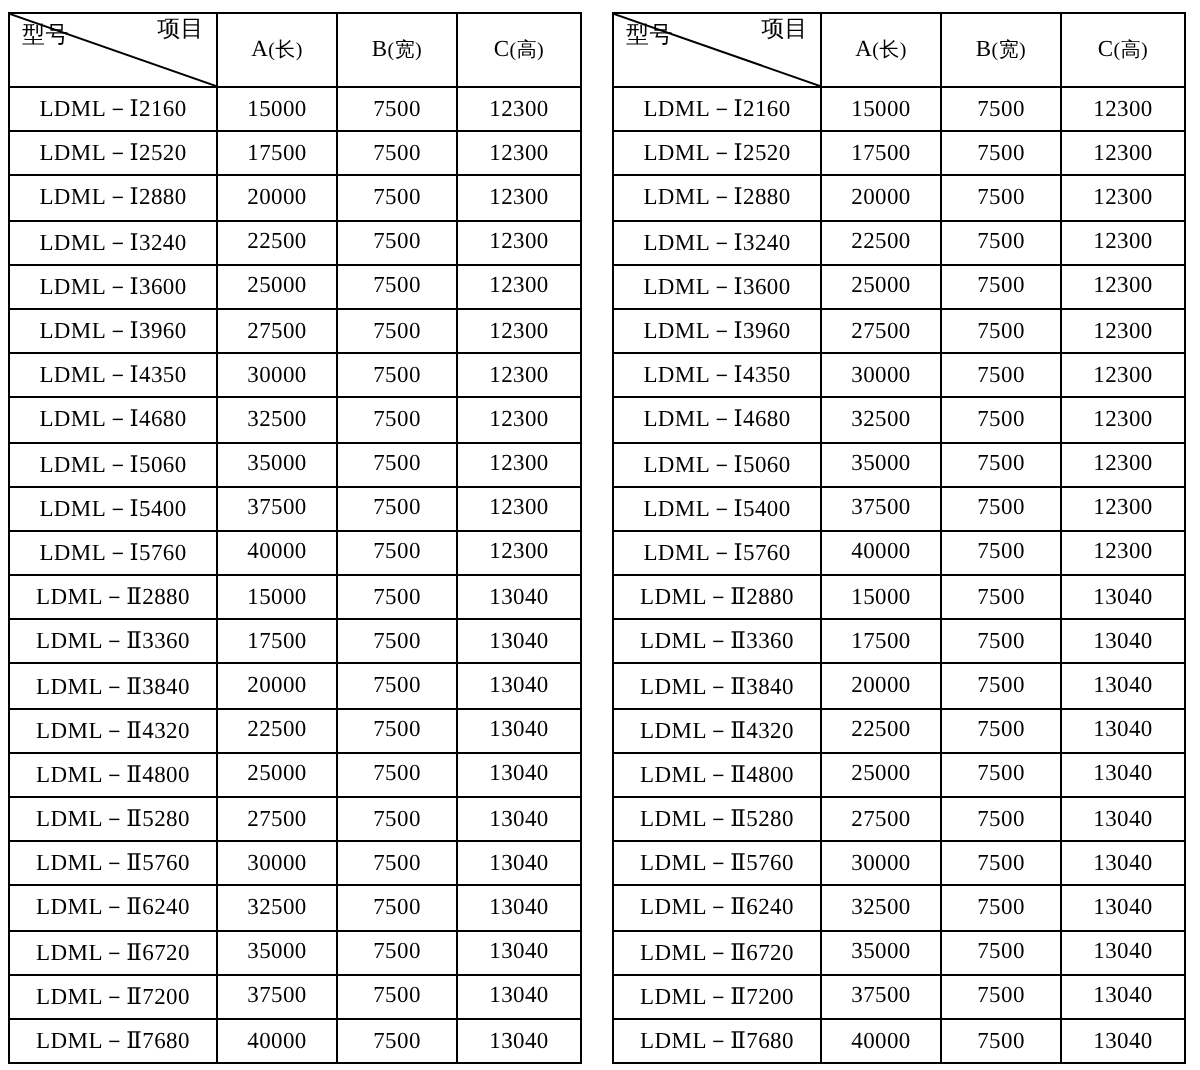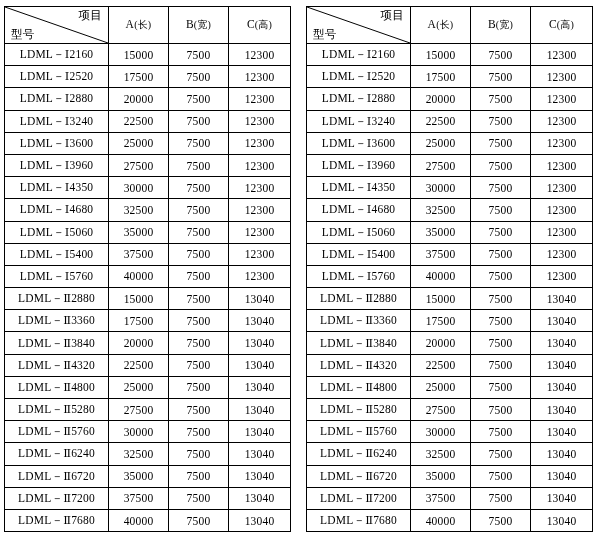--- a/index.html
+++ b/index.html
@@ -64,21 +64,21 @@
   }
   .hdr-split .lbl-item {
     position: absolute;
     top: 1px;
     right: 6px;
     font-size: 11.5px;
     line-height: 14px;
   }
   .hdr-split .lbl-model {
     position: absolute;
-    bottom: 2px;
+    bottom: 18px;
     left: 6px;
     font-size: 11.5px;
     line-height: 14px;
   }
   .hdr-dim {
     height: 36px !important;
     font-size: 11.5px;
     margin-top: 40px;
   }
   .hdr-dim .sub {

